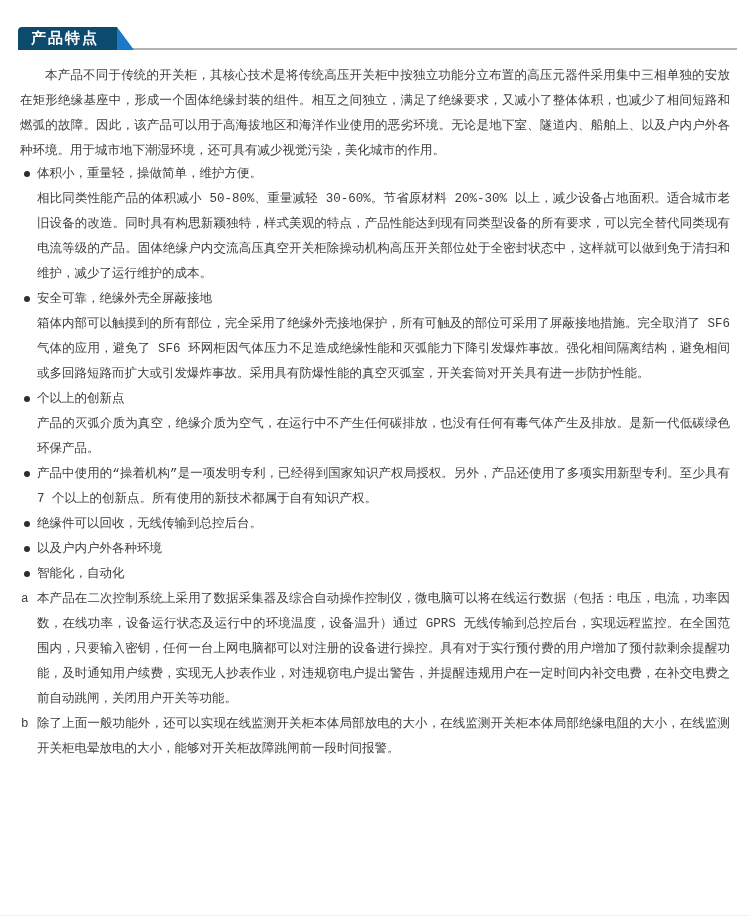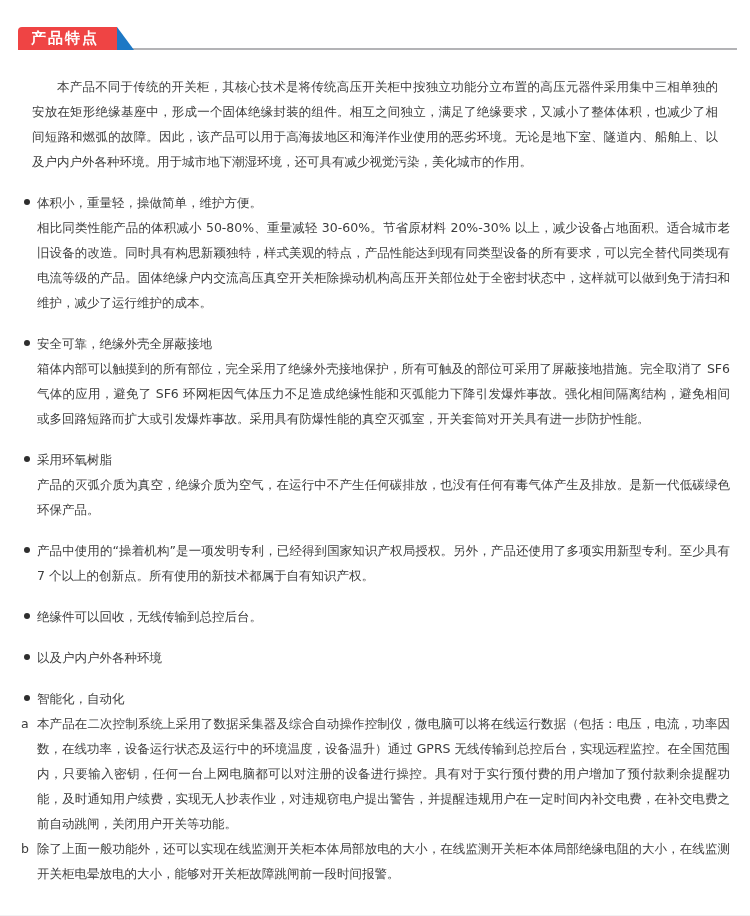--- a/index.html
+++ b/index.html
@@ -23,21 +23,21 @@
     position: absolute;
     left: 18px; right: 13px; bottom: 0;
     height: 2px;
     background: #b3b3b6;
   }
   .banner {
     position: absolute;
     left: 18px; bottom: 0;
     height: 23px;
     width: 99px;
-    background: #ef4444;
+    background: #0c4a6e;
     border-radius: 4px 0 0 0;
   }
   .banner::after {
     content: "";
     position: absolute;
     left: 100%; top: 0;
     width: 0; height: 0;
     border-bottom: 23px solid #1d78c5;
     border-right: 17px solid transparent;
   }
@@ -53,27 +53,28 @@
 
   
   .content {
     padding: 12px 20px 0 20px;
     color: #3d3d3d;
     font-size: 12.5px;
     line-height: 25px;
     text-align: justify;
   }
   .intro {
-    margin: 12px;
+    margin: 0;
     text-indent: 2em;
   }
   .section {
     position: relative;
     padding-left: 17px;
-    margin-top: 16px;
+    margin-top: 0;
+    font-family: Liberation Mono, monospace;
   }
   .bullet-dot {
     position: absolute;
     left: 4px; top: 9px;
     width: 6px; height: 6px;
     border-radius: 50%;
     background: #2e2e2e;
   }
   .section-title { }
   .section-body:empty { display: none; }
@@ -110,21 +111,21 @@
     </div>
 
     <div class="section">
       <span class="bullet-dot"></span>
       <div class="section-title">安全可靠，绝缘外壳全屏蔽接地</div>
       <div class="section-body">箱体内部可以触摸到的所有部位，完全采用了绝缘外壳接地保护，所有可触及的部位可采用了屏蔽接地措施。完全取消了 SF6 气体的应用，避免了 SF6 环网柜因气体压力不足造成绝缘性能和灭弧能力下降引发爆炸事故。强化相间隔离结构，避免相间或多回路短路而扩大或引发爆炸事故。采用具有防爆性能的真空灭弧室，开关套筒对开关具有进一步防护性能。</div>
     </div>
 
     <div class="section">
       <span class="bullet-dot"></span>
-      <div class="section-title">采用环氧树脂</div>
+      <div class="section-title">个以上的创新点</div>
       <div class="section-body">产品的灭弧介质为真空，绝缘介质为空气，在运行中不产生任何碳排放，也没有任何有毒气体产生及排放。是新一代低碳绿色环保产品。</div>
     </div>
 
     <div class="section">
       <span class="bullet-dot"></span>
       <div class="section-title">产品中使用的“操着机构”是一项发明专利，已经得到国家知识产权局授权。另外，产品还使用了多项实用新型专利。至少具有 7 个以上的创新点。所有使用的新技术都属于自有知识产权。</div>
 
     </div>
 
     <div class="section">

